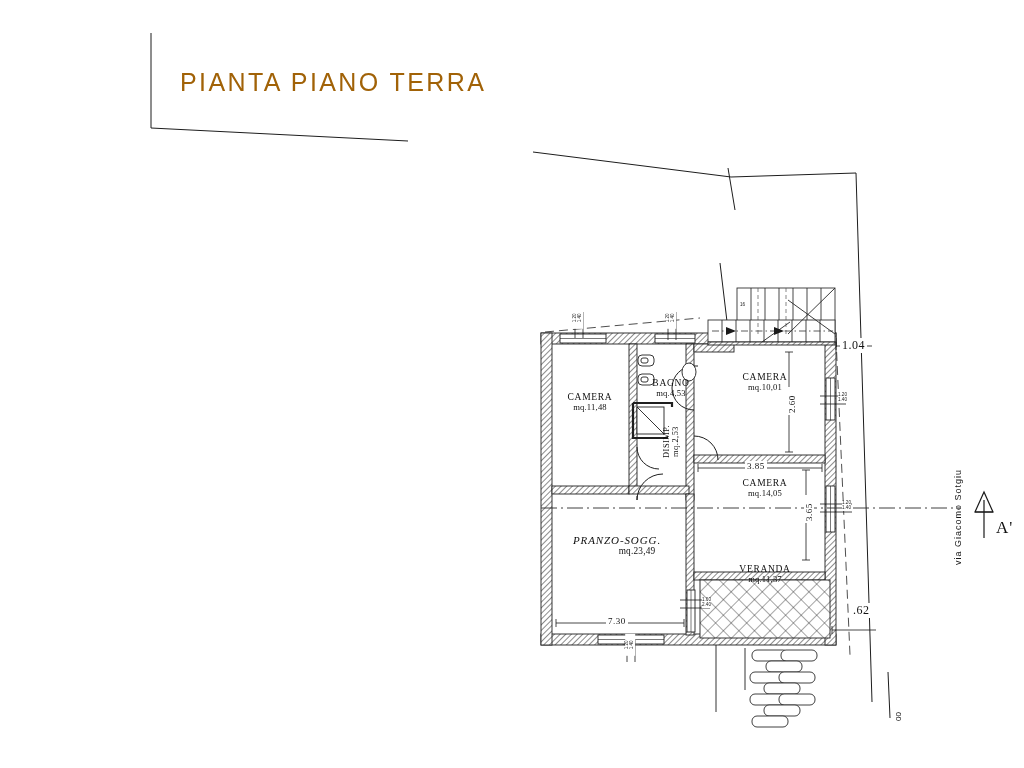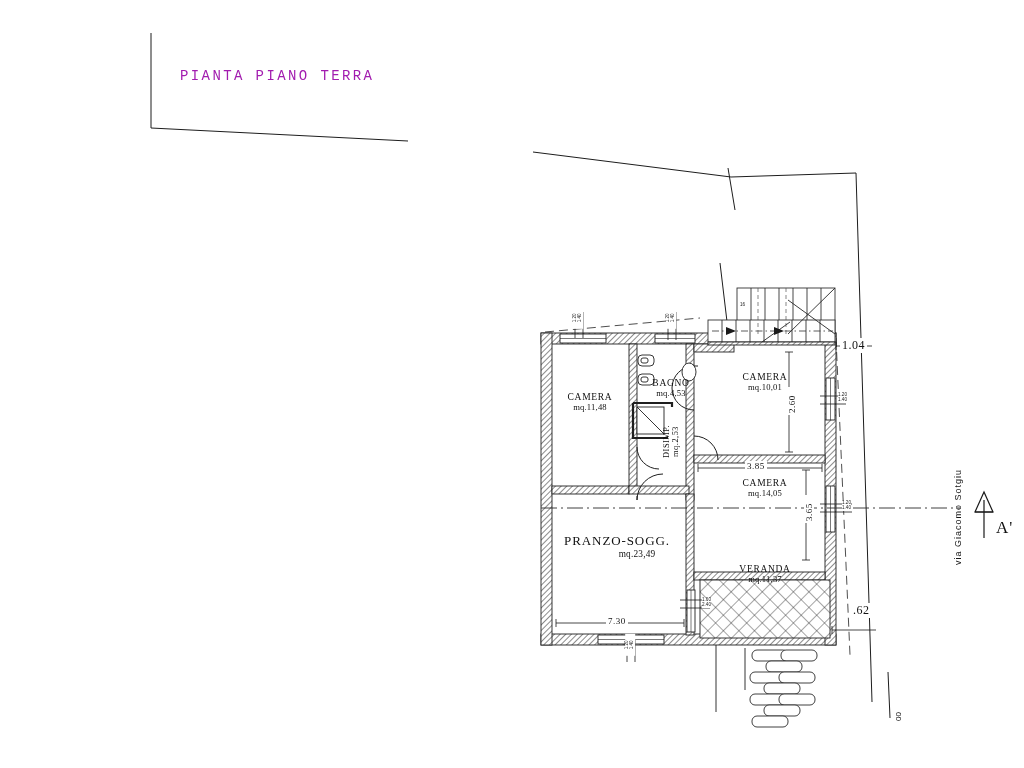--- a/index.html
+++ b/index.html
@@ -21,25 +21,25 @@
     position: absolute;
     top: 0;
     left: 0;
     width: 1024px;
     height: 768px;
   }
   .plan-title {
     position: absolute;
     left: 180px;
     top: 68px;
-    font-family: Liberation Mono, monospace;
-    font-size: 14px;
+    font-family: Liberation Sans, sans-serif;
+    font-size: 25px;
     letter-spacing: 2.4px;
     white-space: nowrap;
-    color: #a21caf;
+    color: #a16207;
   }
   
   .room {
     position: absolute;
     text-align: center;
     line-height: 1.12;
     white-space: nowrap;
     color: #101010;
   }
   .room .rname {
@@ -47,21 +47,21 @@
     font-size: 9.5px;
     letter-spacing: 0.7px;
     display: block;
   }
   .room .rarea {
     font-family: "Liberation Serif", "DejaVu Serif", serif;
     font-size: 8.6px;
     letter-spacing: 0.2px;
     display: block;
   }
-  .room.big .rname { font-size: 13px; letter-spacing: 0.9px; }
+  .room.big .rname { font-size: 11px; letter-spacing: 0.9px; font-style: italic; }
   .room.big .rarea { font-size: 9.3px; padding-left: 40px; }
 
   
   .room.vert {
     transform-origin: 50% 50%;
     transform: rotate(-90deg);
   }
   .room.vert .rname, .room.vert .rarea {
     font-size: 8.4px;
     letter-spacing: 0.5px;

